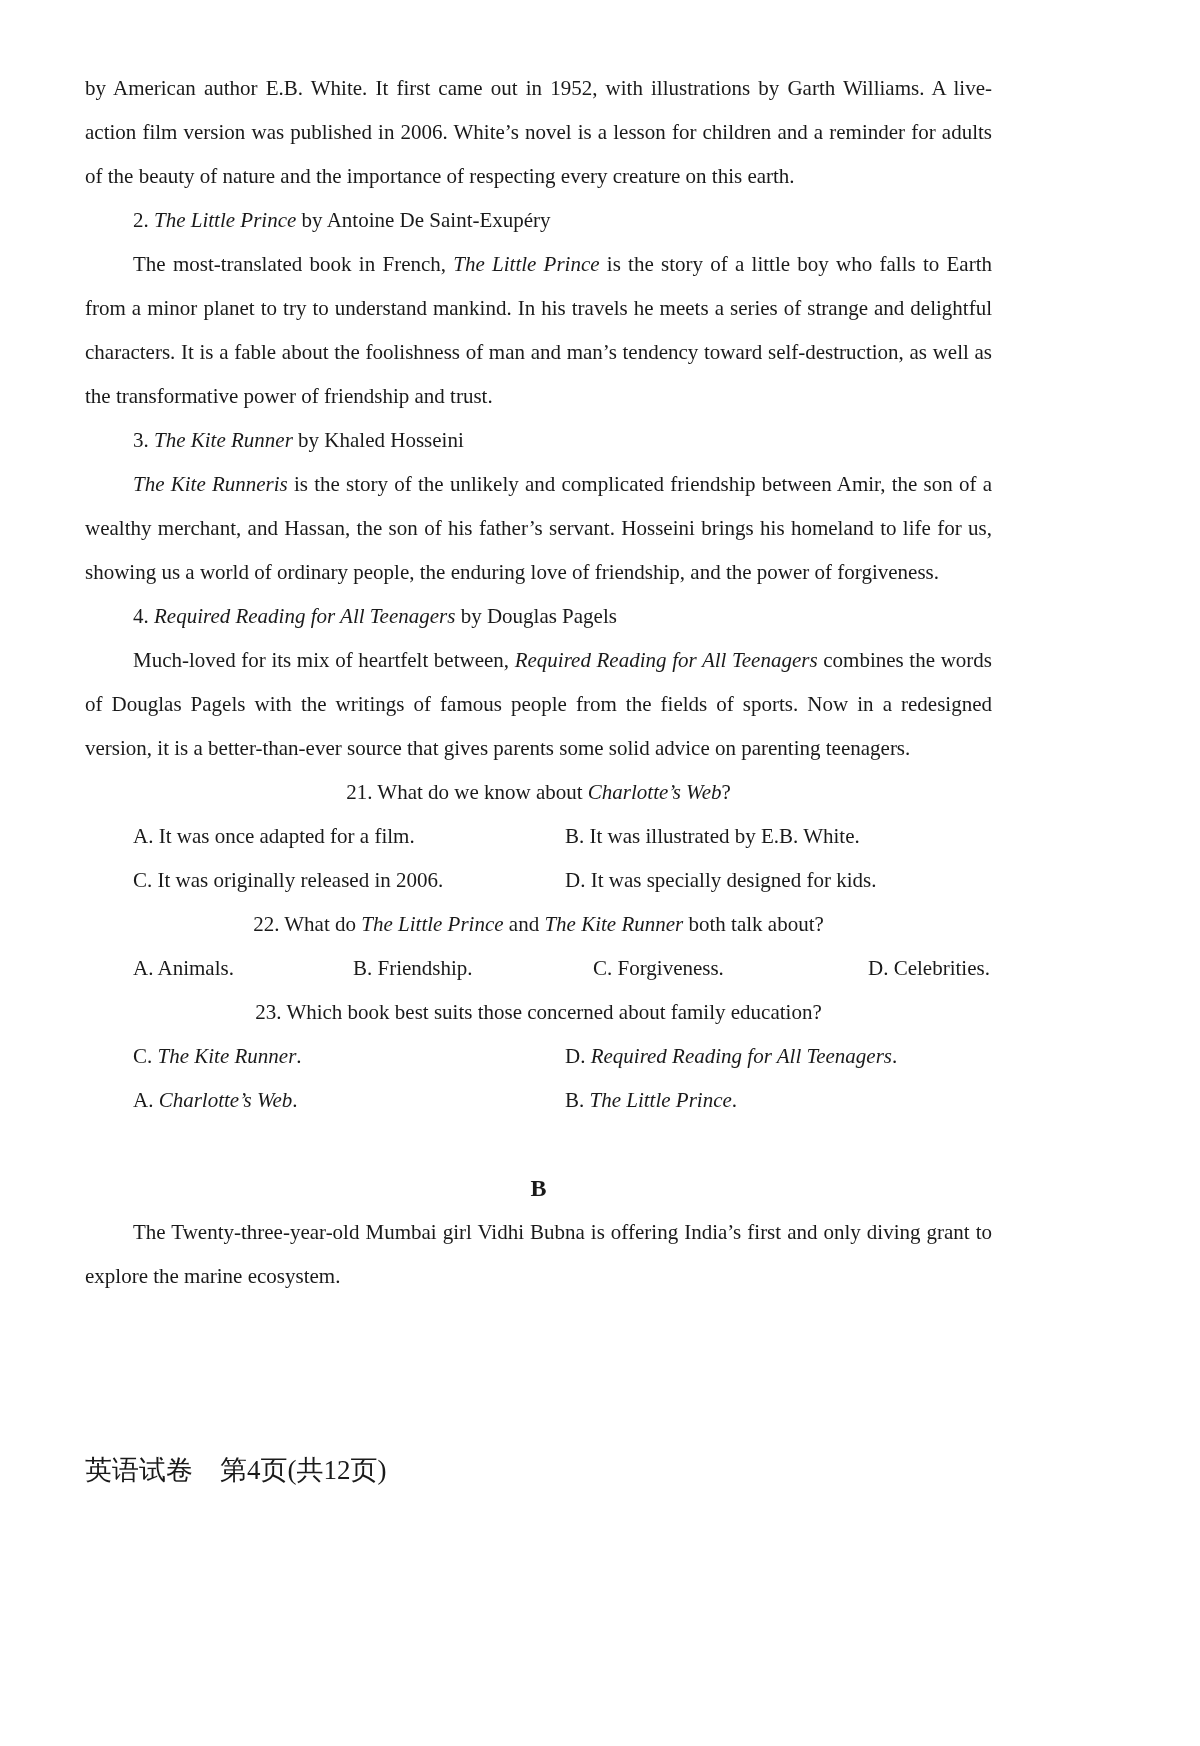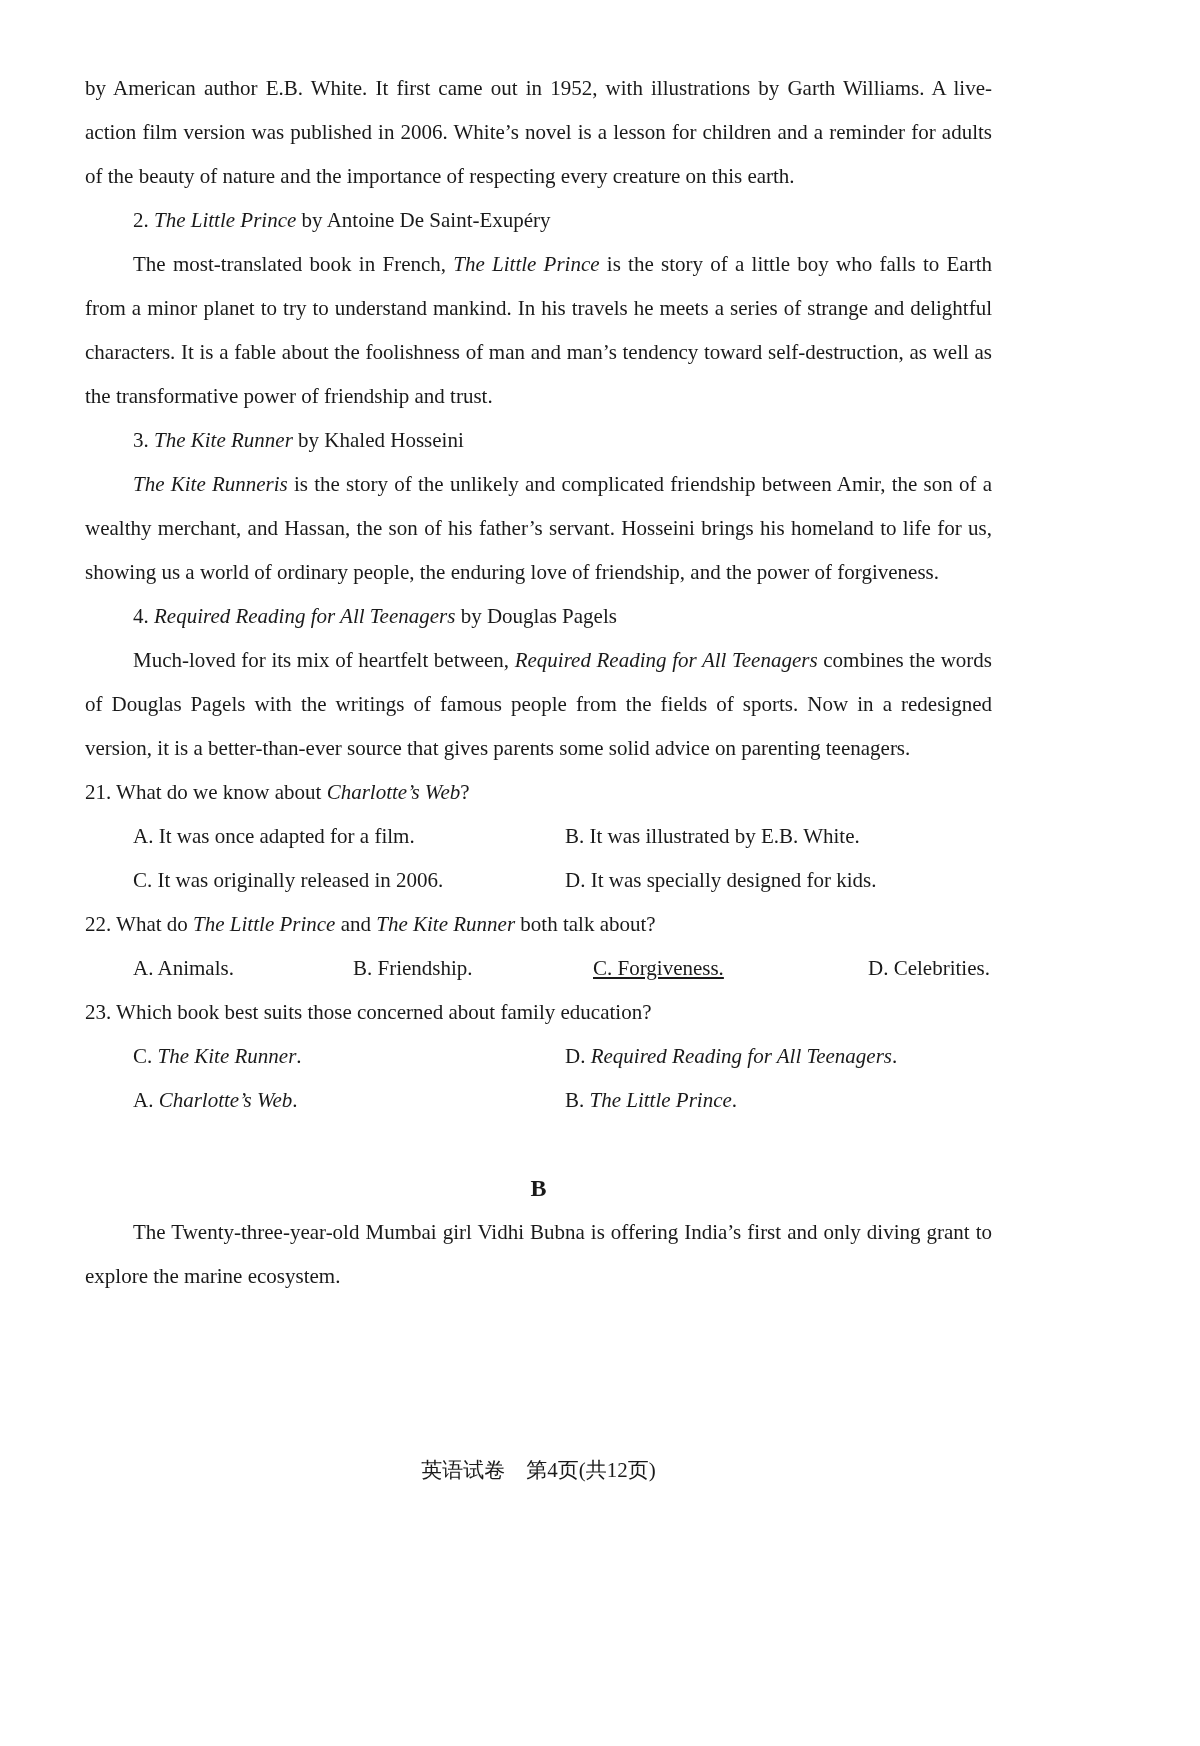--- a/index.html
+++ b/index.html
@@ -17,45 +17,44 @@
     left: 85px;
     top: 66px;
     width: 907px;
   }
   .para, .question, .section, .options-row {
     font-size: 21px;
     line-height: 44px;
   }
   .para { text-align: justify; text-justify: inter-word; }
   .indent { text-indent: 48px; }
-  .question { text-align: left; }
+  .question { text-align: center; }
   .section {
     text-align: center;
     font-weight: bold;
     font-size: 24px;
     margin-top: 44px;
   }
   .options-row {
     display: flex;
     padding-left: 48px;
   }
   .options-row .opt { flex: 0 0 auto; white-space: nowrap; }
   .options-row.cols-2 .opt:nth-child(1) { width: 432px; }
   .options-row.cols-2 .opt:nth-child(2) { flex: 1; }
   .options-row.cols-4 .opt:nth-child(1) { width: 192px; }
   .options-row.cols-4 .opt:nth-child(2) { width: 240px; margin-left: 28px; }
-  .options-row.cols-4 .opt:nth-child(3) { width: 235px; text-decoration: underline; }
+  .options-row.cols-4 .opt:nth-child(3) { width: 235px; }
   .options-row.cols-4 .opt:nth-child(4) { flex: 1; margin-left: 40px; }
   .footer {
     position: absolute;
     left: 85px;
     top: 1448px;
     width: 907px;
-    text-align: center;
-    font-size: 21px;
+    font-size: 27px;
     line-height: 44px;
   }
   i { font-style: italic; }
 </style>
 </head>
 <body>
 
 <div class="doc">
     <div class="para"><span>by American author E.B. White. It first came out in 1952, with illustrations by Garth Williams. A live-action film version was published in 2006. White’s novel is a lesson for children and a reminder for adults of the beauty of nature and the importance of respecting every creature on this earth.</span></div>
     <div class="para indent"><span>2. </span><i>The Little Prince</i><span> by Antoine De Saint-Exupéry</span></div>

